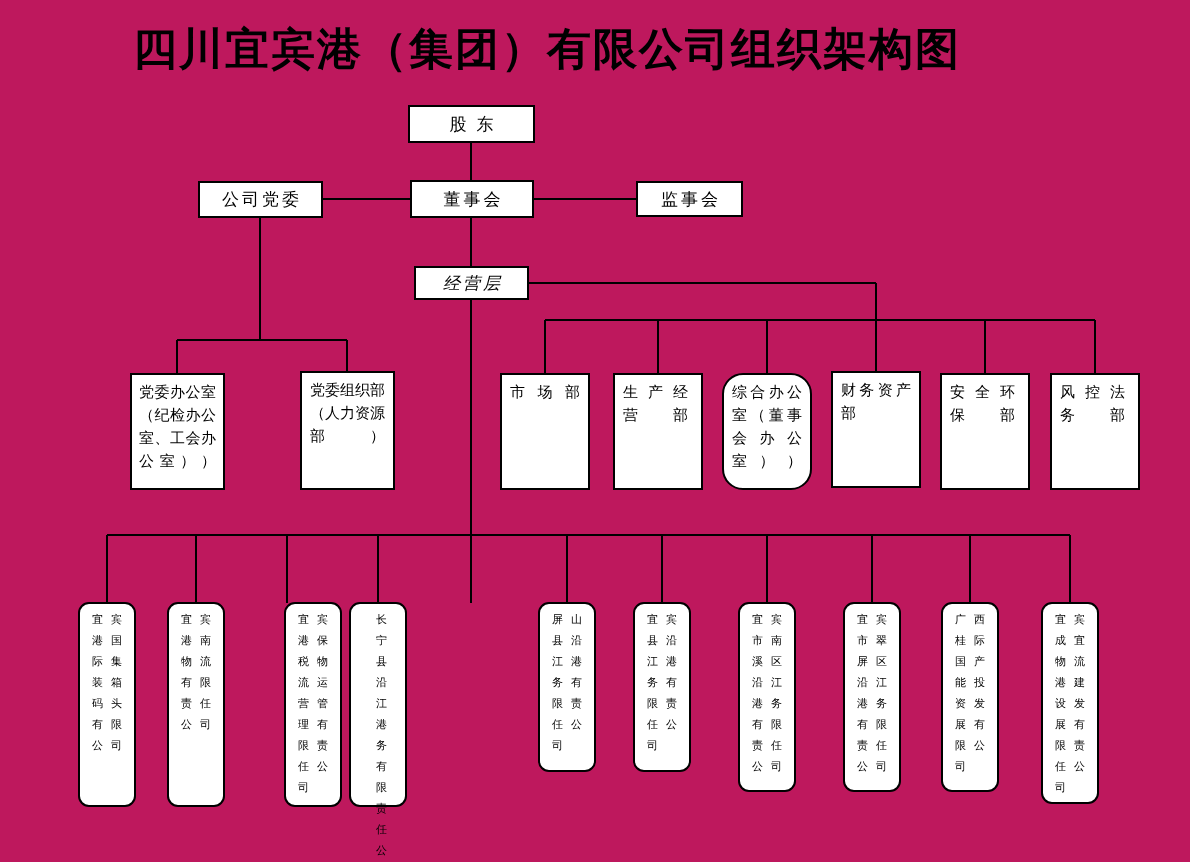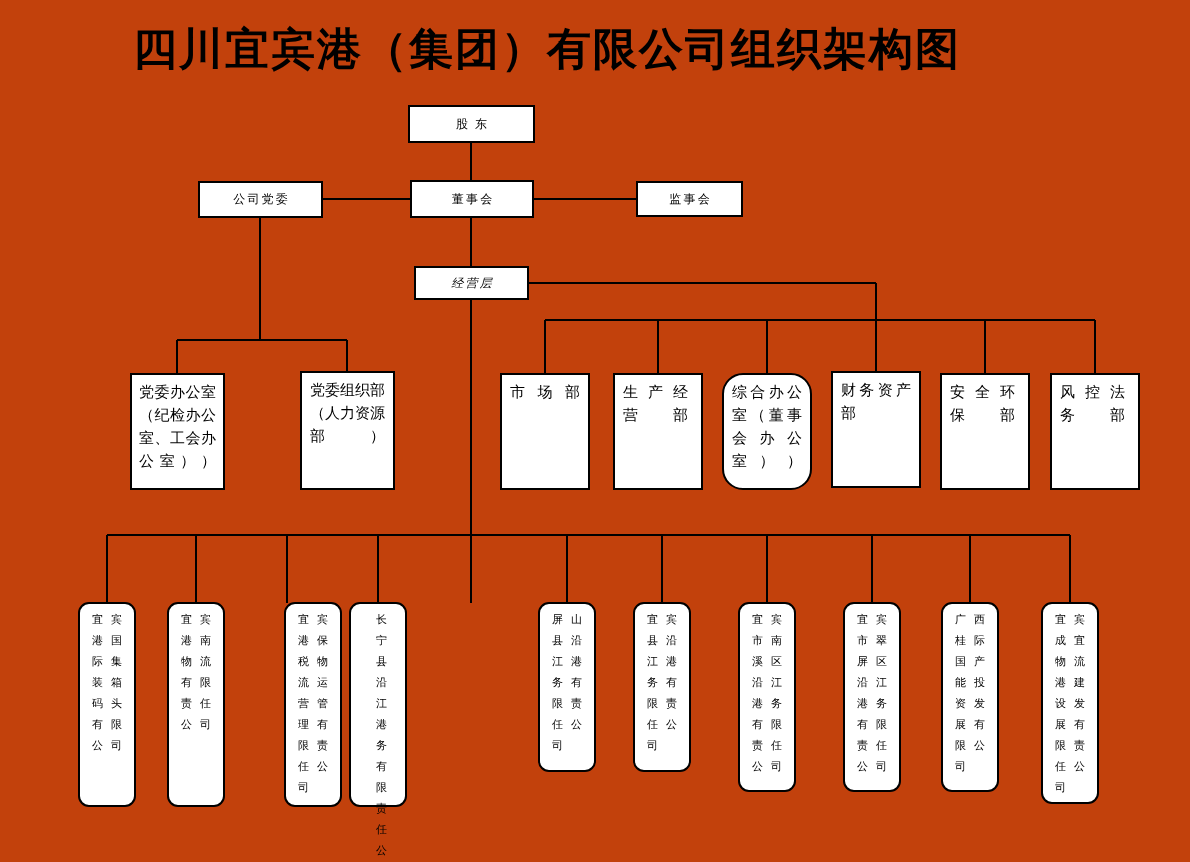--- a/index.html
+++ b/index.html
@@ -1,38 +1,38 @@
 <!DOCTYPE html>
 <html><head>
 <meta charset="utf-8">
 <style>
   html,body{margin:0;padding:0;background:#ffffff;}
   .canvas{
     position:relative;
     width:1190px;height:862px;
-    background:#c2410c;
+    background:#be185d;
     font-family:"Liberation Serif","DejaVu Serif",serif;
     color:#000;
     overflow:hidden;
   }
   .wires{position:absolute;left:0;top:0;width:1190px;height:862px;z-index:0;}
   .wires line{stroke:#000;stroke-width:2;}
   .title{
     position:absolute;left:133px;top:20px;margin:0;
     font-size:44px;font-weight:bold;letter-spacing:2px;
     white-space:nowrap;z-index:2;
   }
   .box{
     position:absolute;box-sizing:border-box;
     border:2px solid #000;background:#fff;z-index:1;
   }
   
   .node{
     display:flex;align-items:center;justify-content:center;
-    font-size:12px;letter-spacing:0.18em;text-indent:0.18em;
+    font-size:17px;letter-spacing:0.18em;text-indent:0.18em;
   }
   .n-shareholders{left:408px;top:105px;width:127px;height:38px;letter-spacing:0.6em;text-indent:0.6em;}
   .n-party{left:198px;top:181px;width:125px;height:37px;}
   .n-board{left:410px;top:180px;width:124px;height:38px;}
   .n-supervisors{left:636px;top:181px;width:107px;height:36px;}
   .n-management{left:414px;top:266px;width:115px;height:34px;font-style:italic;}
   
   .dept{
     padding:6px 8px;font-size:15px;line-height:23px;
     text-align:justify;text-align-last:justify;

